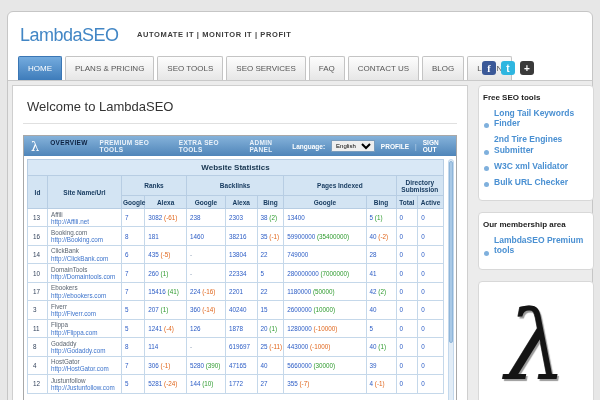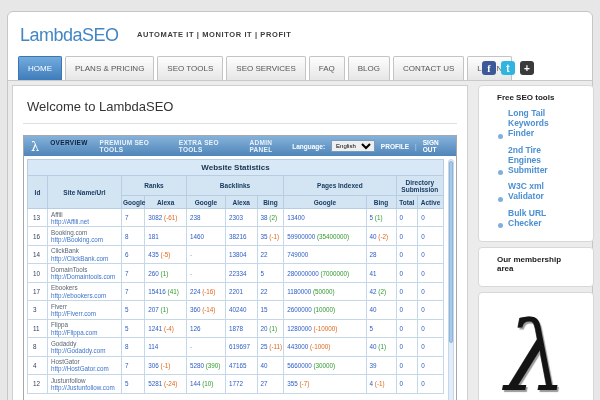--- a/index.html
+++ b/index.html
@@ -56,22 +56,22 @@
   td { font-size:6.3px; padding:1.5px 3px; border:1px solid #c5d8ea; background:#fff;
        color:#2b5cc5; vertical-align:middle; line-height:1.15; overflow:hidden; white-space:nowrap; }
   td.idc { color:#33435c; padding-left:5px; }
   .sname { color:#5a6470; }
   .surl { color:#3d74cc; cursor:pointer; }
   .pos { color:#2f9b2f; }
   .neg { color:#e0661c; }
   .dash { color:#7d93ad; }
   
   .side { width:116px; flex:none; }
-  .sbox { background:#fff; border:1px solid #d8d8d8; border-radius:4px; padding:7px 18px;
-          margin-bottom:5px; }
+  .sbox { background:#fff; border:1px solid #d8d8d8; border-radius:4px; padding:7px 4px;
+          margin-bottom:11px; }
   .sbox h3 { font-size:8px; color:#222; margin-bottom:6px; }
   .slist { list-style:none; }
   .slist li { display:flex; align-items:flex-end; margin:6px 0; cursor:pointer; }
   .bullet { width:5px; height:5px; border-radius:50%; background:#7fb0dd; flex:none;
             margin:2px 5px 0 1px; }
   .slink { font-size:8.5px; font-weight:bold; color:#4a90d2; line-height:1.2; }
   .lambda-box { background:#fff; border:1px solid #d8d8d8; border-radius:4px; height:130px;
                 margin-bottom:9px; display:flex; align-items:center; justify-content:center; }
   .big-lambda { font-family:"DejaVu Serif",serif; font-style:italic; font-size:96px; color:#141414;
                 text-shadow:1.5px 1.5px 1px #9a9a9a, -0.5px -0.5px 0 #555; line-height:1; }
@@ -86,22 +86,22 @@
     <span class="tagline">AUTOMATE IT | MONITOR IT | PROFIT</span>
   </div>
 
   <div class="navrow">
     <div style="display:flex;align-items:flex-end;">
         <div class="tab active">HOME</div>
         <div class="tab">PLANS &amp; PRICING</div>
         <div class="tab">SEO TOOLS</div>
         <div class="tab">SEO SERVICES</div>
         <div class="tab">FAQ</div>
+        <div class="tab">CONTACT US</div>
         <div class="tab">BLOG</div>
-        <div class="tab">CONTACT US</div>
         <div class="tab">LOGIN</div>
       </div>
     <div class="social">
       <span class="sic fb">f</span>
       <span class="sic tw">t</span>
       <span class="sic sh">+</span>
     </div>
   </div>
 
   <div class="main">
@@ -354,20 +354,26 @@
             </li>
             <li>
               <span class="bullet"></span>
               <span class="slink">Bulk URL Checker</span>
             </li>
           </ul>
       </div>
 
       <div class="sbox">
         <h3>Our membership area</h3>
+        <ul class="slist">
+          <li>
+            <span class="bullet"></span>
+            <span class="slink">LambdaSEO Premium tools</span>
+          </li>
+        </ul>
       </div>
 
       <div class="lambda-box">
         <span class="big-lambda">λ</span>
       </div>
 
     </div>
 
   </div>
 </div>

